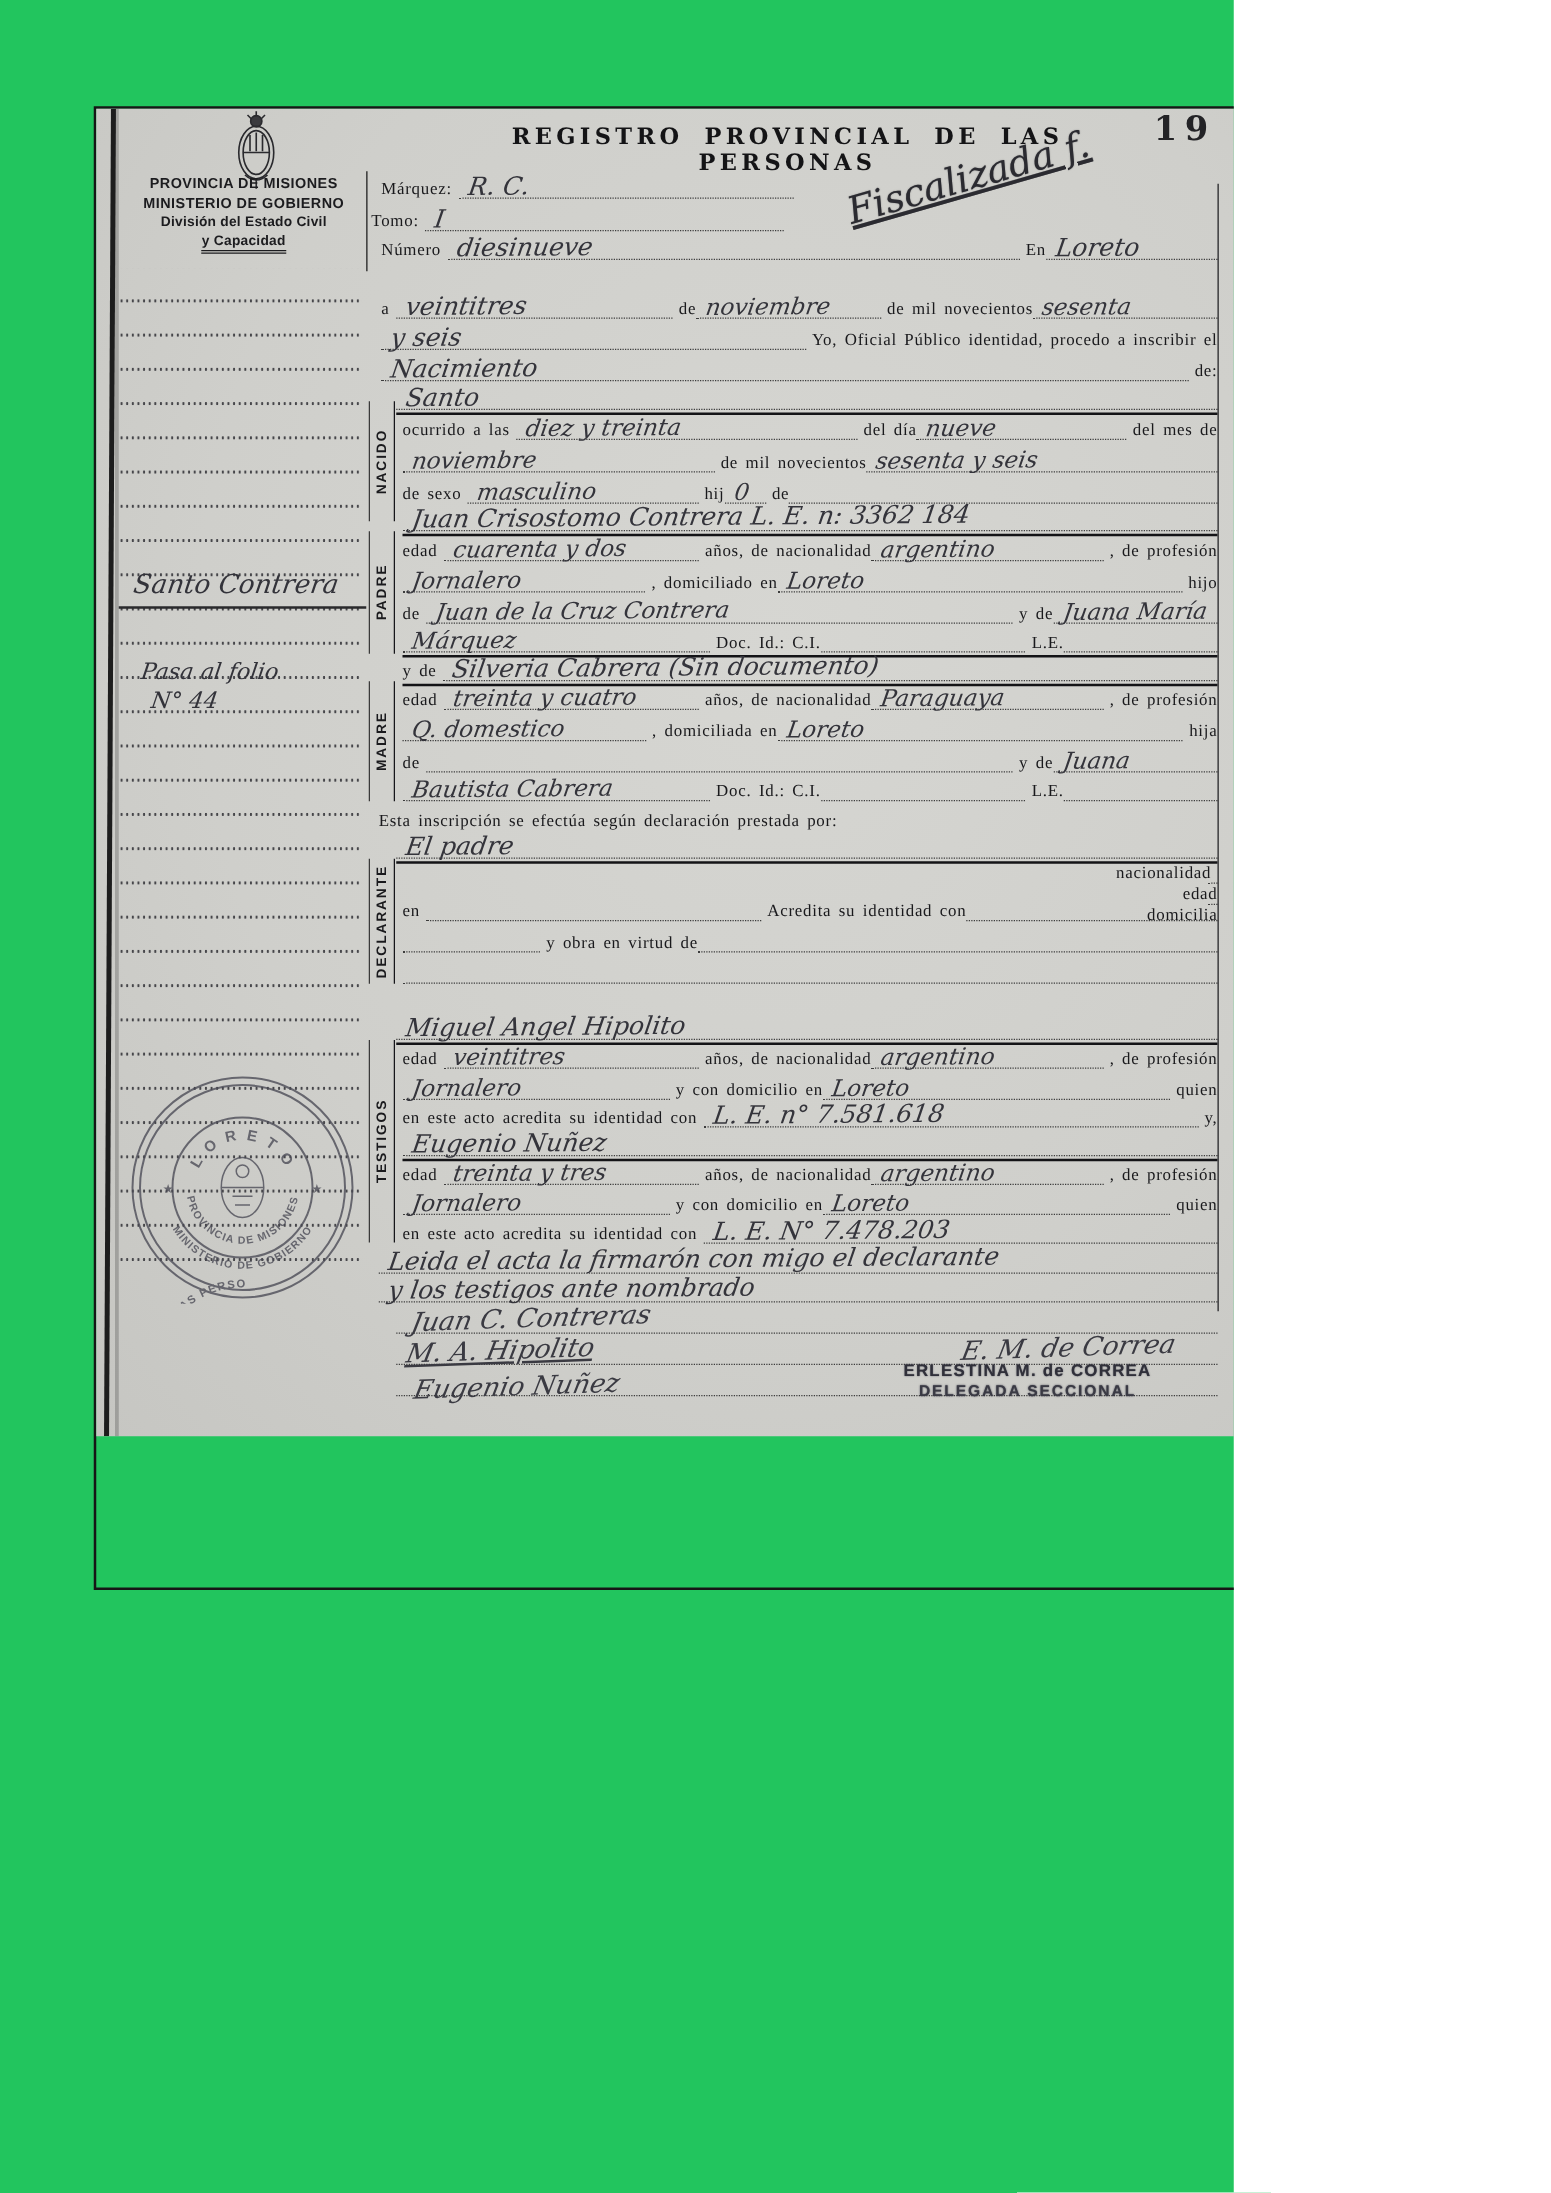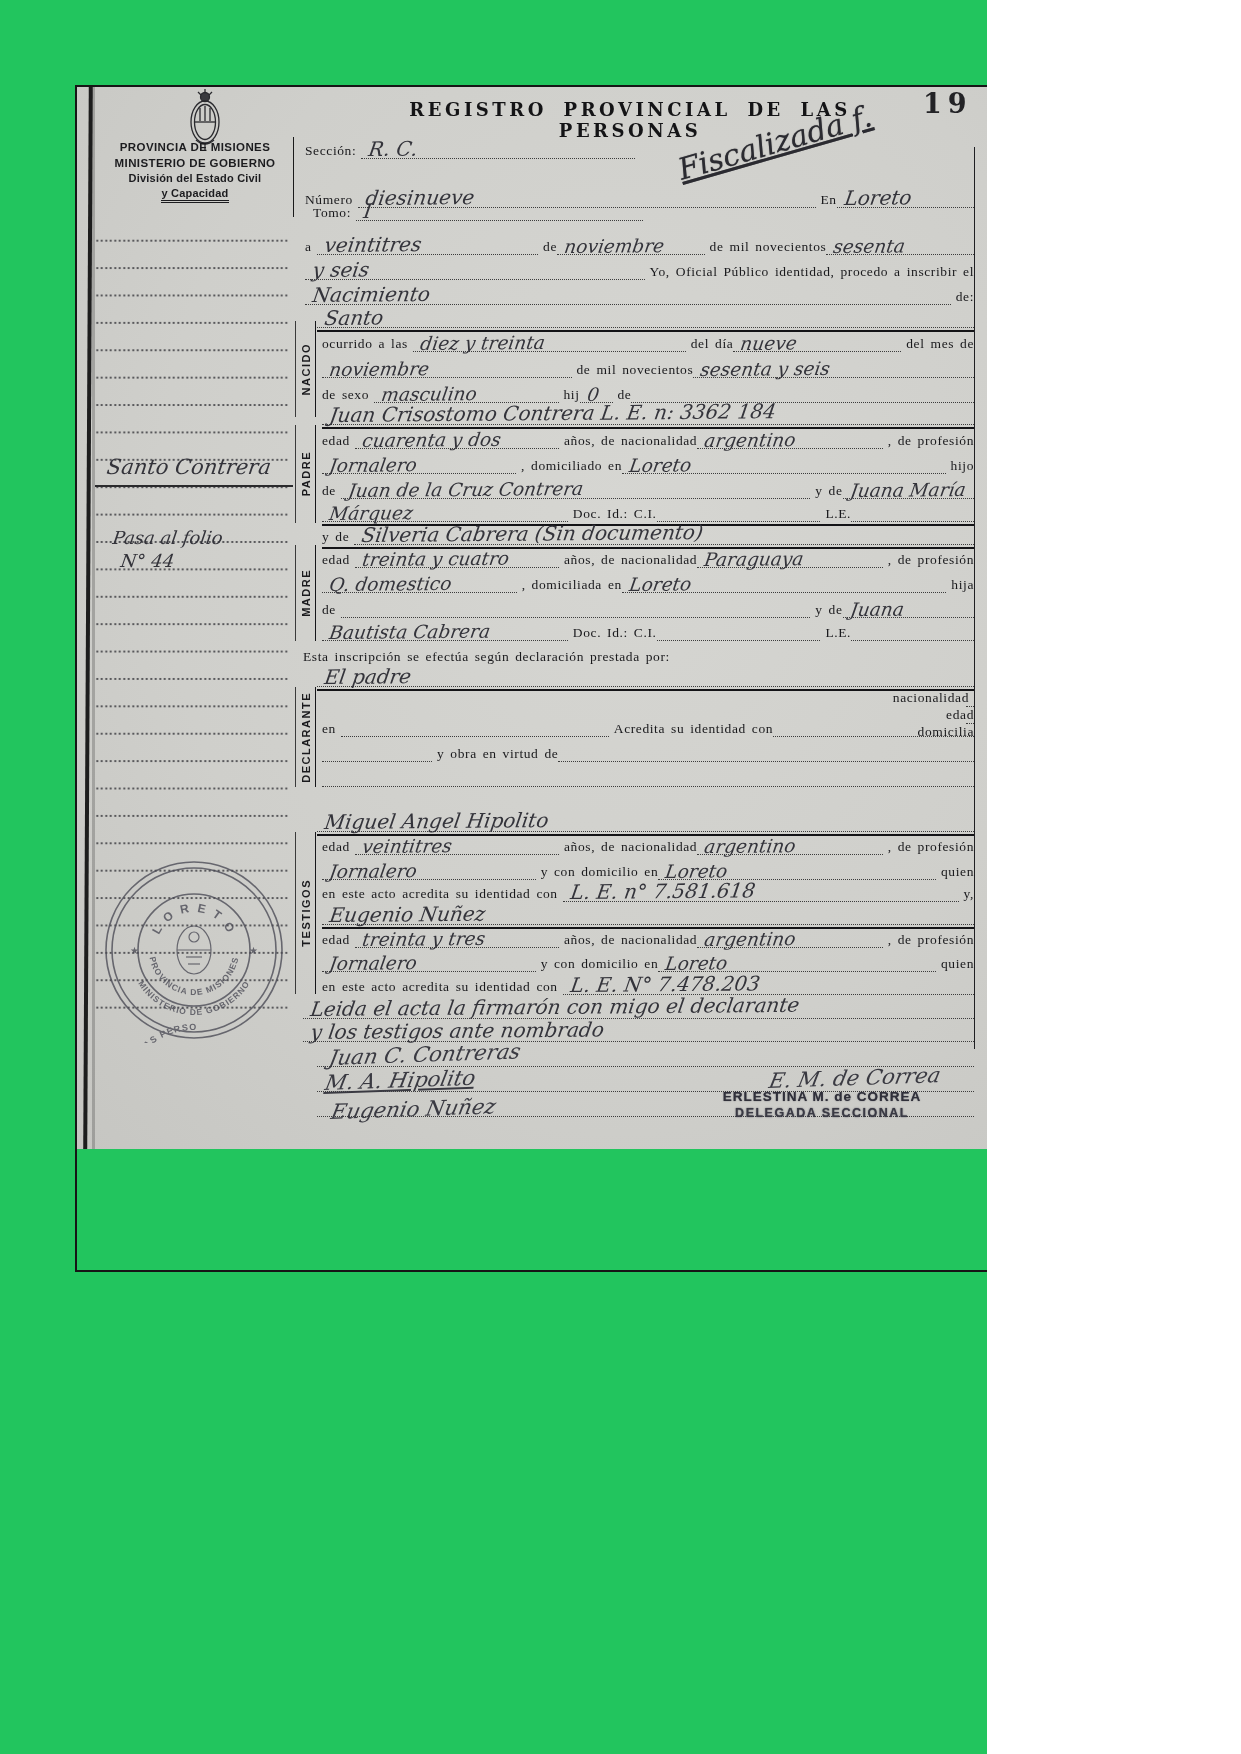--- a/index.html
+++ b/index.html
@@ -94,26 +94,26 @@
 
       <div class="letterhead">
         <span class="lh-b">PROVINCIA DE MISIONES</span>
         <span class="lh-b">MINISTERIO DE GOBIERNO</span>
         <span class="lh-s">División del Estado Civil</span>
         <span class="lh-s"><span class="lh-u">y Capacidad</span></span>
       </div>
       <div class="hdr-div"></div>
 
       <div class="row" style="left:228px;top:50px;width:330px;">
-        <span class="lbl">Sección:</span>
+        <span class="lbl">Márquez:</span>
         <span class="fill">
             <i class="hw big">R. C.</i>
           </span>
       </div>
-      <div class="row" style="left:236px;top:76px;width:330px;margin-top:36px;">
+      <div class="row" style="left:220px;top:76px;width:330px;">
         <span class="lbl">Tomo:</span>
         <span class="fill">
             <i class="hw big">I</i>
           </span>
       </div>
       <div class="row" style="left:228px;top:99px;width:669px;justify-content:center;">
         <span class="lbl">Número</span>
         <span class="fill" style="flex-grow:4;">
             <i class="hw big">diesinueve</i>
           </span>

